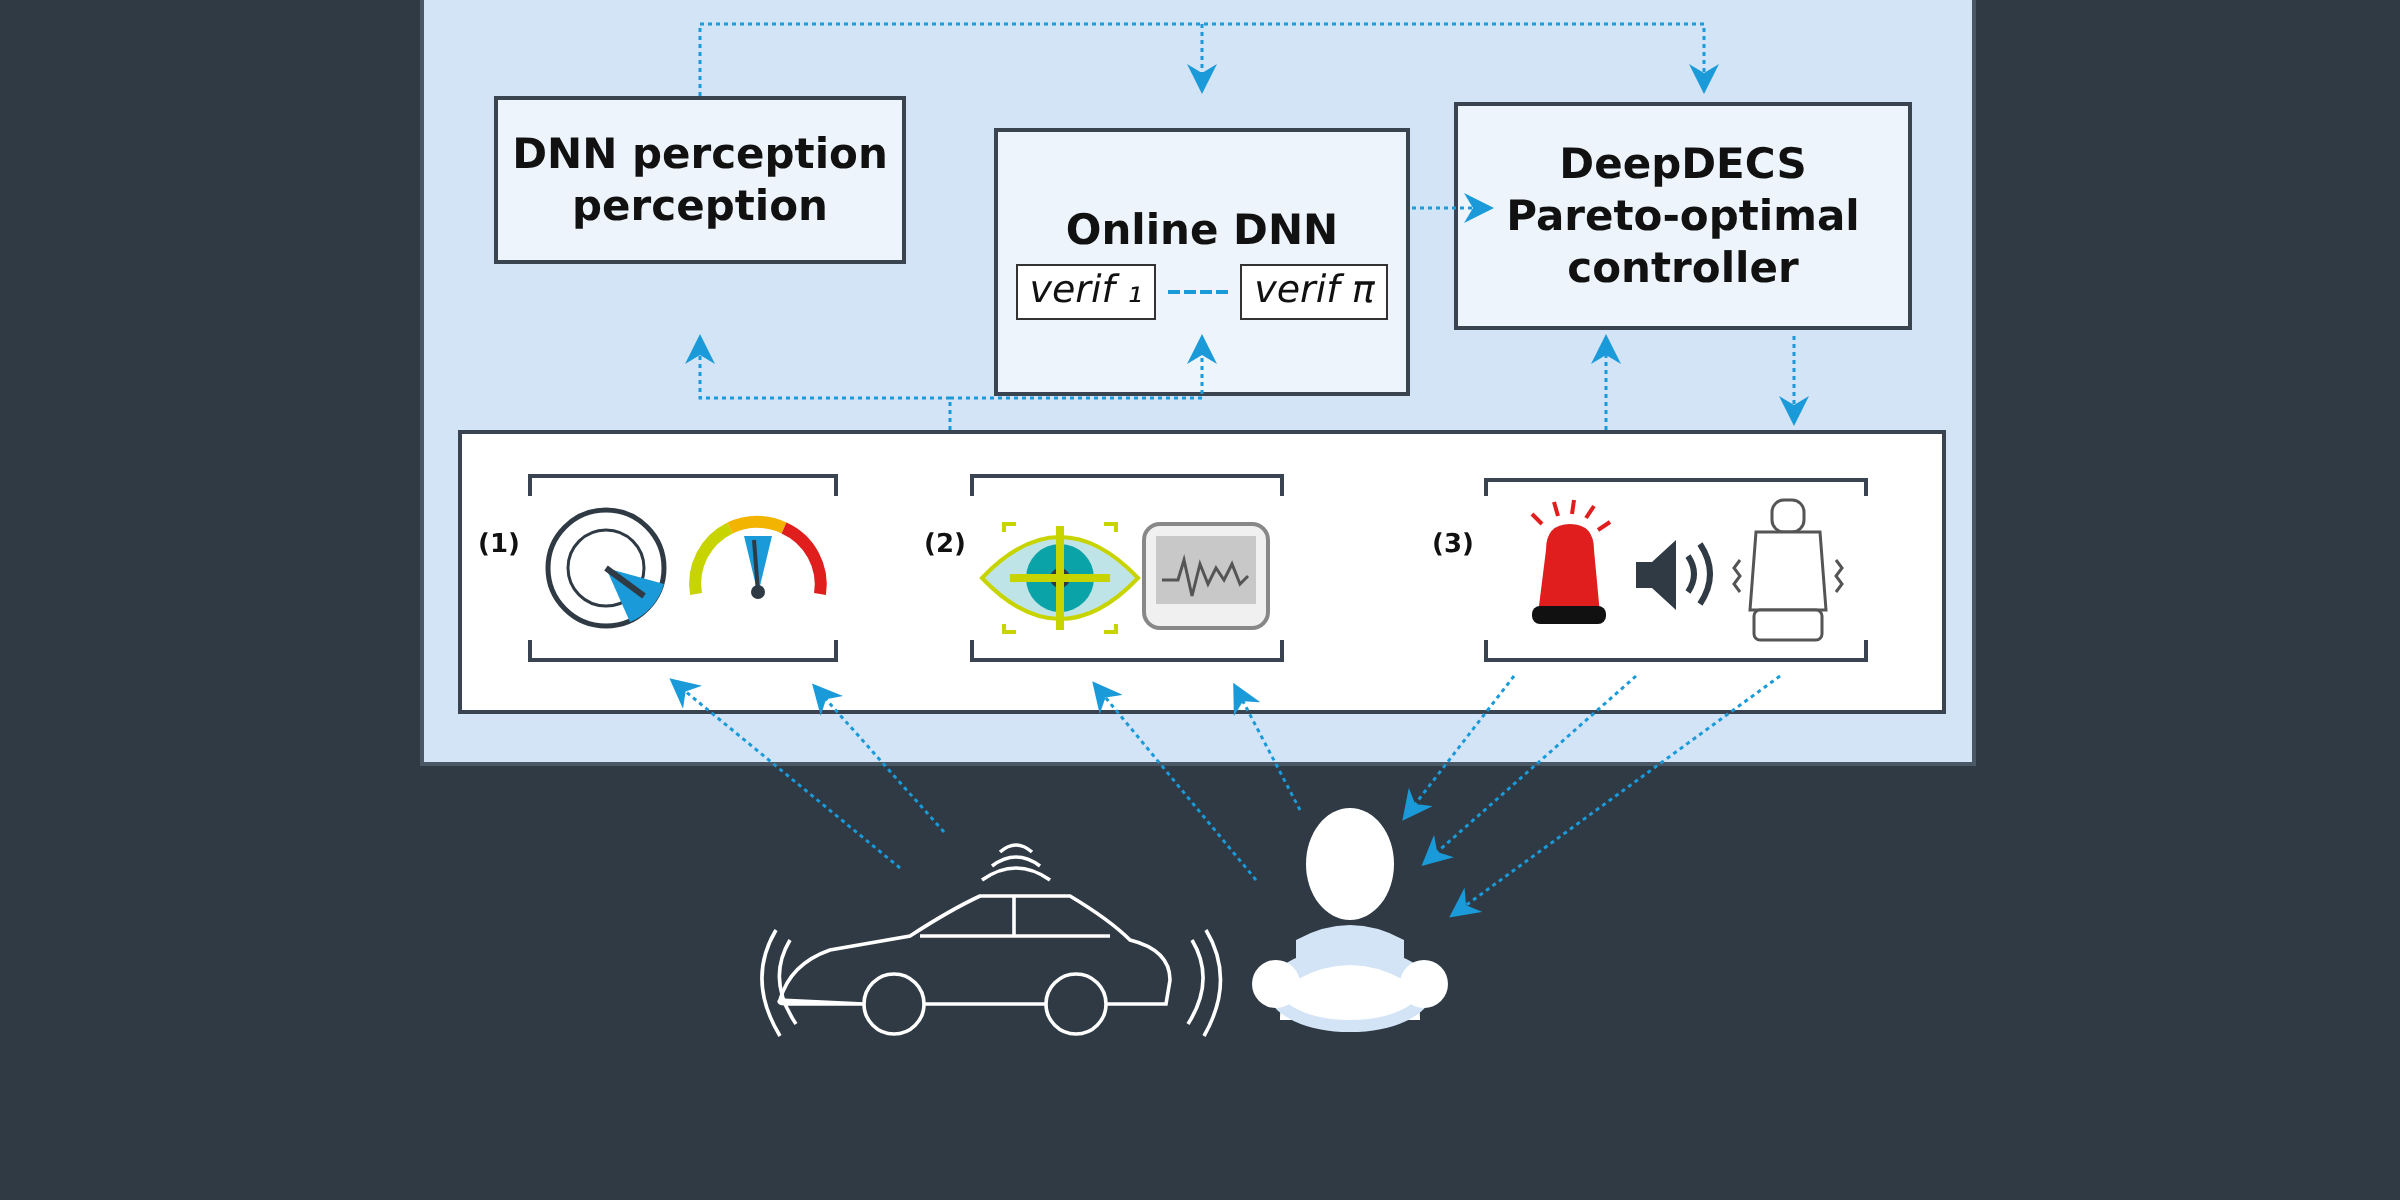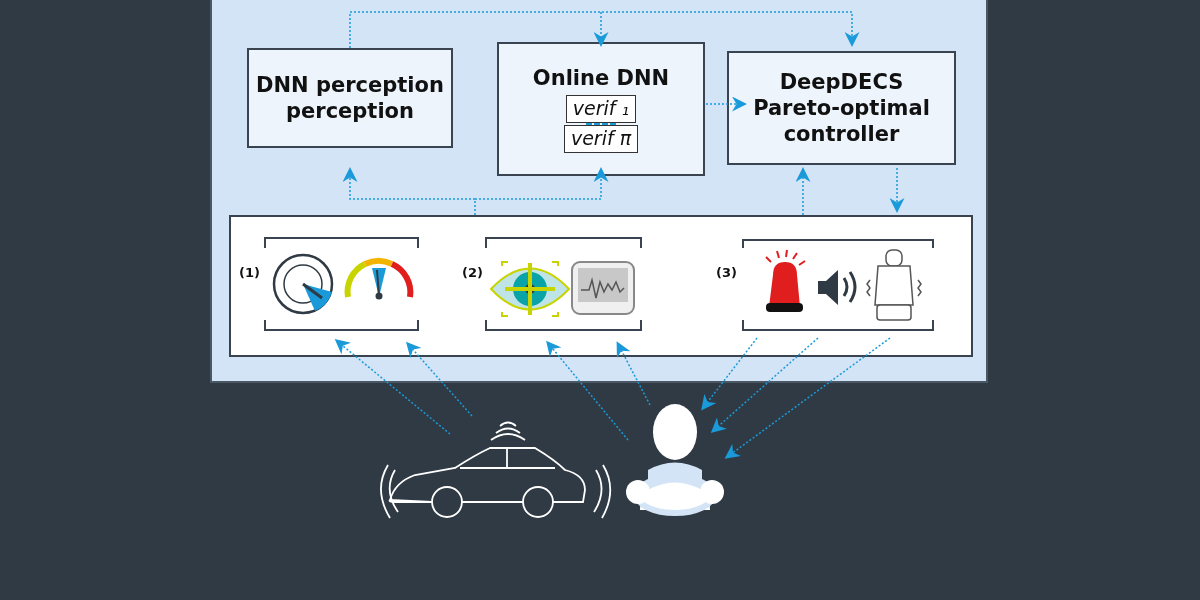--- a/index.html
+++ b/index.html
@@ -1,37 +1,37 @@
 <!DOCTYPE html>
 <html><head>
 <meta charset="utf-8">
 <style>
   html,body{margin:0;padding:0;}
   body{width:1200px;height:600px;background:#2f3a44;position:relative;overflow:hidden;font-family:"DejaVu Sans",sans-serif;}
   .panel{position:absolute;left:210px;top:0;width:778px;height:383px;background:#d3e4f6;border-left:2px solid #4a5866;border-right:2px solid #4a5866;border-bottom:2px solid #4a5866;box-sizing:border-box;}
   .box{position:absolute;background:#edf4fc;border:2px solid #3a4450;box-sizing:border-box;display:flex;flex-direction:column;align-items:center;justify-content:center;text-align:center;color:#111;font-size:21px;font-weight:bold;line-height:1.25;font-family:"DejaVu Sans",sans-serif;}
   .box span{display:block;}
-  .verifs{display:flex;align-items:center;margin-top:4px;flex-direction:column;}
+  .verifs{display:flex;align-items:center;margin-top:4px;}
   .verif{border:1.5px solid #333;background:#fff;font-style:italic;font-weight:normal;font-size:19px;padding:1px 6px;}
   .vdash{width:30px;border-top:2px dashed #1a9ad9;margin:0 6px;}
   .bottombox{position:absolute;left:229px;top:215px;width:744px;height:142px;background:#fff;border:2px solid #3a4450;box-sizing:border-box;}
   .label{position:absolute;font-size:13px;font-weight:bold;color:#111;}
   svg.overlay{position:absolute;left:0;top:0;}
 </style>
 </head>
 <body>
 
 <div class="panel"></div>
 
-<div class="box" style="left:247px;top:48px;width:206px;height:100px;">
+<div class="box" style="left:247px;top:48px;width:206px;height:84px;">
   <span>DNN perception</span>
   <span>perception</span>
 </div>
 
-<div class="box" style="left:497px;top:42px;width:208px;height:134px;">
+<div class="box" style="left:497px;top:64px;width:208px;height:134px;">
   <span>Online DNN</span>
   <div class="verifs">
     <span class="verif">verif ₁</span>
     <span class="vdash"></span>
     <span class="verif">verif π</span>
   </div>
 </div>
 
 <div class="box" style="left:727px;top:51px;width:229px;height:114px;align-items:center;">
   <span>DeepDECS</span>

